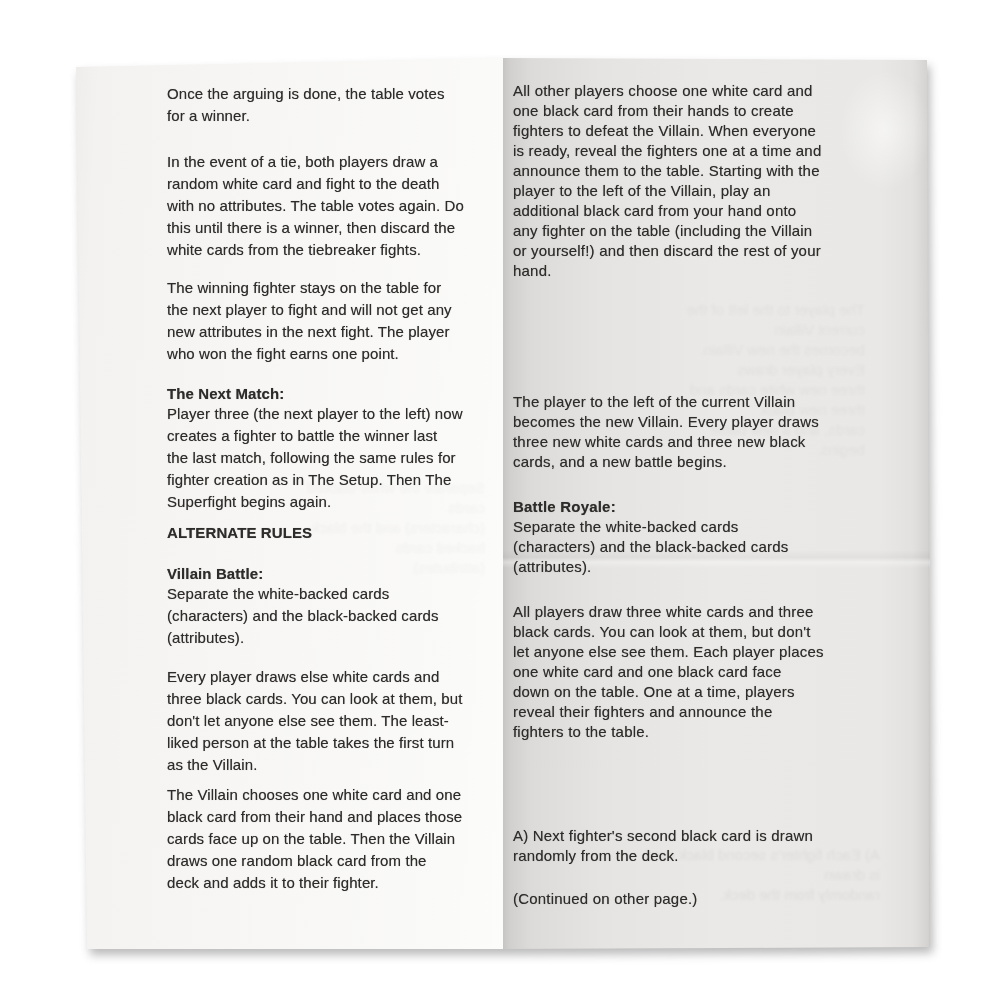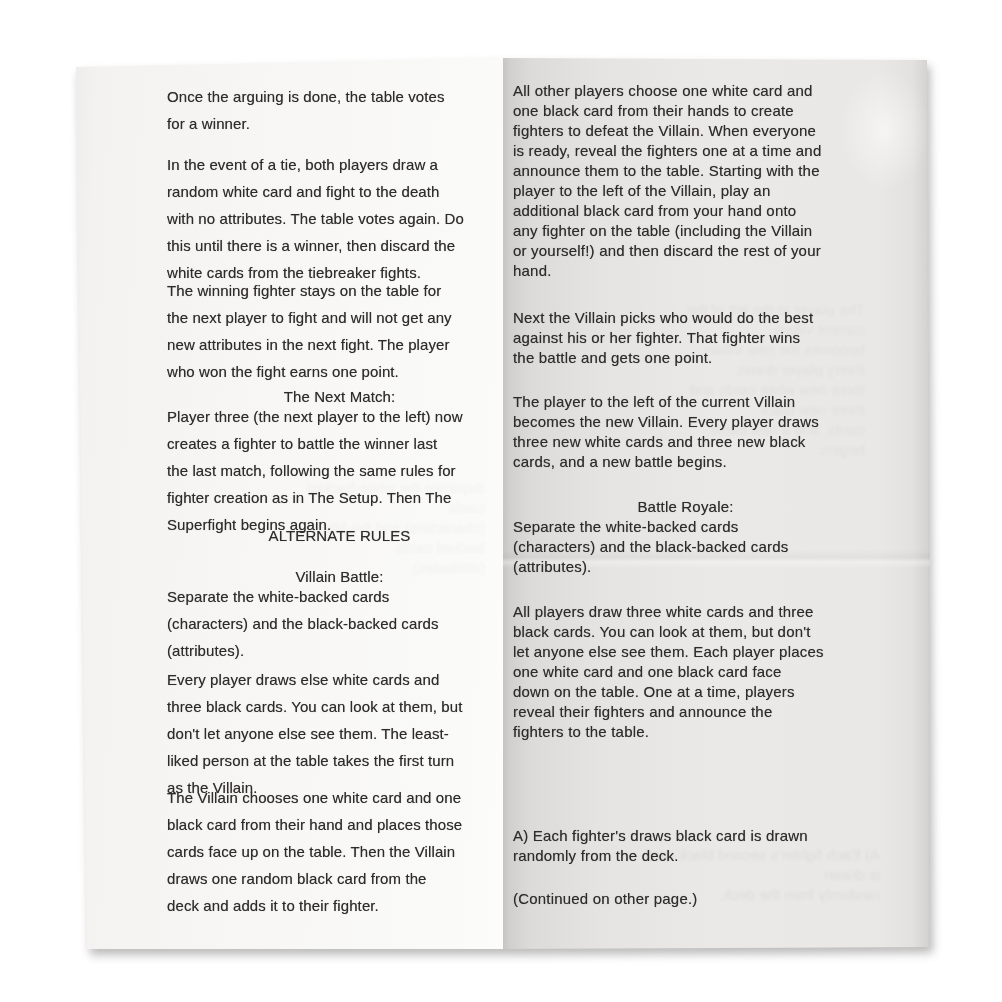--- a/index.html
+++ b/index.html
@@ -55,25 +55,25 @@
   .text-layer {
     position: absolute;
     inset: 0;
     filter: blur(0.25px);
   }
   .para, .head {
     position: absolute;
     white-space: pre-line;
     color: #2e2c2a;
     font-size: 15px;
-    line-height: 27px;
+    line-height: 22px;
     letter-spacing: 0.1px;
     text-shadow: 0 0 0.7px rgba(46,44,42,0.55);
   }
-  .head { font-weight: normal; text-align: center; }
+  .head { font-weight: bold; }
   .col-left  { left: 167px; width: 345px; }
   .col-right { left: 513px; width: 345px; line-height: 20px; letter-spacing: 0.2px; }
   
   .ghost {
     position: absolute;
     white-space: pre-line;
     color: #3c3a38;
     font-size: 15px;
     line-height: 20px;
     transform: scaleX(-1);
@@ -141,36 +141,33 @@
     <div class="para col-right" style="top:81px">All other players choose one white card and
 one black card from their hands to create
 fighters to defeat the Villain. When everyone
 is ready, reveal the fighters one at a time and
 announce them to the table. Starting with the
 player to the left of the Villain, play an
 additional black card from your hand onto
 any fighter on the table (including the Villain
 or yourself!) and then discard the rest of your
 hand.</div>
-    <div class="para col-right" style="top:308px">Next the Villain picks who would do the best
-against his or her fighter. That fighter wins
-the battle and gets one point.</div>
     <div class="para col-right" style="top:392px">The player to the left of the current Villain
 becomes the new Villain. Every player draws
 three new white cards and three new black
 cards, and a new battle begins.</div>
     <div class="head col-right" style="top:497px">Battle Royale:</div>
     <div class="para col-right" style="top:517px">Separate the white-backed cards
 (characters) and the black-backed cards
 (attributes).</div>
     <div class="para col-right" style="top:602px">All players draw three white cards and three
 black cards. You can look at them, but don't
 let anyone else see them. Each player places
 one white card and one black card face
 down on the table. One at a time, players
 reveal their fighters and announce the
 fighters to the table.</div>
-    <div class="para col-right" style="top:826px">A) Each fighter's draws black card is drawn
+    <div class="para col-right" style="top:826px">A) Next fighter's second black card is drawn
 randomly from the deck.</div>
     <div class="para col-right" style="top:889px">(Continued on other page.)</div>
 
   </div>
 </div>
 
 </body></html>

